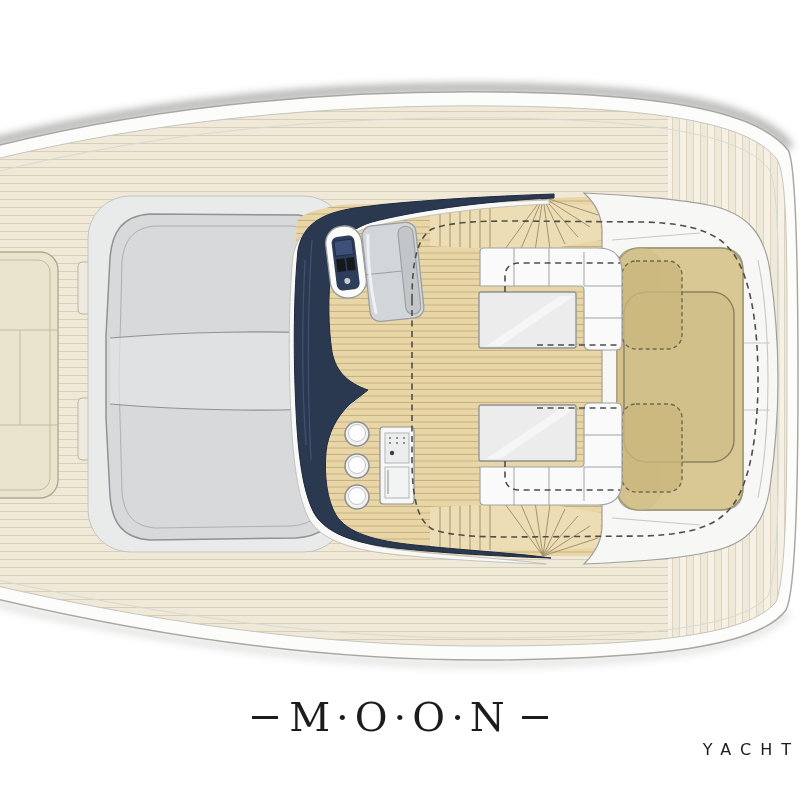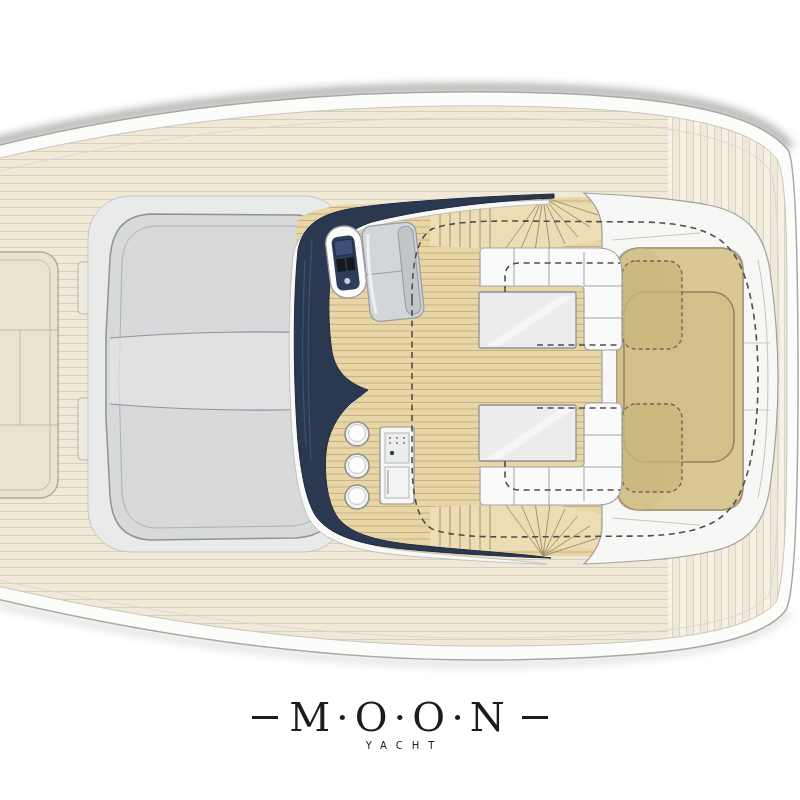--- a/index.html
+++ b/index.html
@@ -54,22 +54,22 @@
   .galley-door{fill:#f2f3f3;stroke:#b3b6b8;stroke-width:1;}
   .shadow-top{fill:none;stroke:#4e4d49;stroke-width:8;opacity:.5;}
   .shadow-bot{fill:none;stroke:#8a8984;stroke-width:5;opacity:.35;}
   .deck-rect{fill:#eeeadf;stroke:#b9b3a2;stroke-width:1;}
   
   .logo{position:absolute;left:0;top:697px;width:100%;text-align:center;color:var(--logo-ink);}
   .brand-row{display:inline-flex;align-items:center;gap:11px;text-align:center;}
   .brand{font-family:"DejaVu Serif","Liberation Serif",serif;font-size:40px;font-weight:500;
          letter-spacing:6px;line-height:1;color:var(--logo-ink);}
   .brand-dash{display:inline-block;width:26px;height:3px;background:var(--logo-ink);}
-  .brand-sub{margin-top:3px;font-family:"DejaVu Sans","Liberation Sans",sans-serif;font-size:10px;
-             letter-spacing:9px;padding-left:9px;color:var(--logo-ink);}
+  .brand-sub{margin-top:3px;font-family:"DejaVu Sans","Liberation Sans",sans-serif;font-size:16px;
+             letter-spacing:9px;padding-left:9px;color:var(--logo-ink);text-align:right;}
 </style>
 </head>
 <body>
 
 <div class="stage">
 
 <svg width="800" height="800" viewBox="0 0 800 800">
   <defs>
     <filter id="blur4" x="-20%" y="-20%" width="140%" height="140%">
           <feGaussianBlur stdDeviation="4"></feGaussianBlur>

